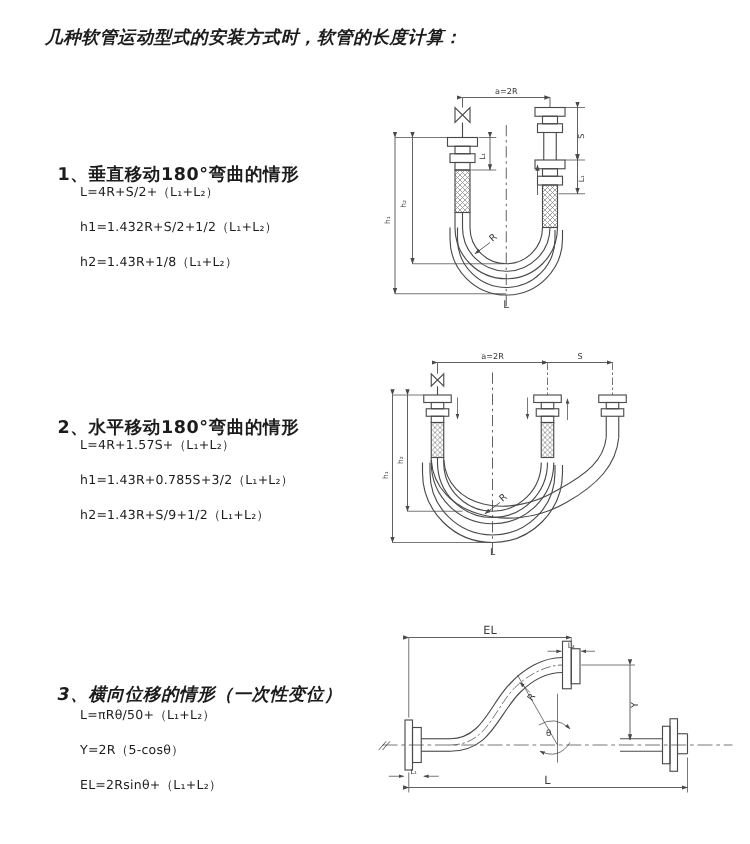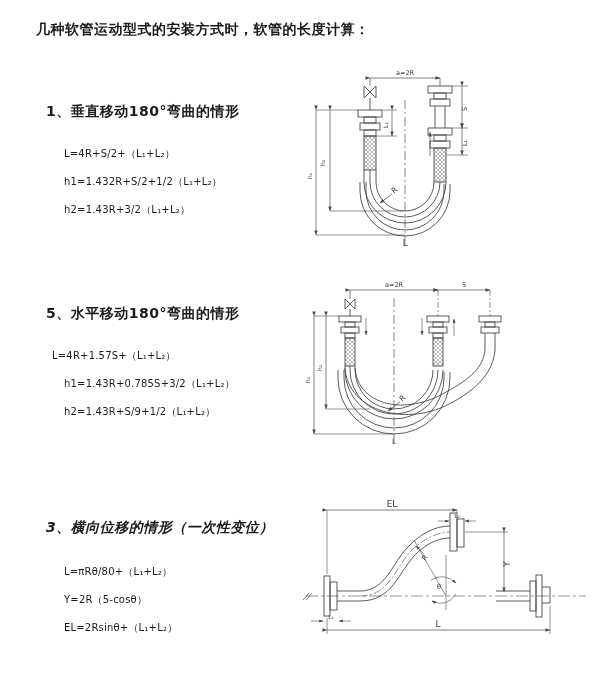--- a/index.html
+++ b/index.html
@@ -3,44 +3,44 @@
 <meta charset="utf-8">
 <style>
   html,body{margin:0;padding:0;}
   body{
     width:600px;height:675px;position:relative;background:#ffffff;
     font-family:"DejaVu Sans","Liberation Sans",sans-serif;color:#1c1c1c;
     overflow:hidden;
   }
   .abs{position:absolute;white-space:nowrap;}
   .title{font-size:14px;font-weight:700;letter-spacing:0.5px;}
-  .heading{font-size:14px;font-weight:700;letter-spacing:0.5px;}
+  .heading{font-size:14px;font-weight:700;letter-spacing:0.5px;margin-top:28px;}
   .formula{font-size:10px;font-weight:400;letter-spacing:0.2px;margin-top:16px;}
   svg{position:absolute;overflow:visible;}
   svg text{fill:#3a3a3a;font-family:"DejaVu Sans","Liberation Sans",sans-serif;}
   .dimtxt{font-size:6.5px;}
   .dimtxt-lg{font-size:9px;}
 </style>
 </head>
 <body>
 
-<div class="abs title" style="left:36px;top:21px;">几种软管运动型式的安装方式时，软管的长度计算：</div>
+<div class="abs title" style="left:36px;top:21px;font-style:italic;">几种软管运动型式的安装方式时，软管的长度计算：</div>
 
 <div class="abs heading" style="left:46px;top:103px;">1、垂直移动180°弯曲的情形</div>
 <div class="abs formula" style="left:64px;top:131px;">L=4R+S/2+（L₁+L₂）</div>
 <div class="abs formula" style="left:64px;top:159px;">h1=1.432R+S/2+1/2（L₁+L₂）</div>
-<div class="abs formula" style="left:64px;top:187px;">h2=1.43R+3/2（L₁+L₂）</div>
-
-<div class="abs heading" style="left:46px;top:305px;">5、水平移动180°弯曲的情形</div>
-<div class="abs formula" style="left:52px;top:333px;">L=4R+1.57S+（L₁+L₂）</div>
+<div class="abs formula" style="left:64px;top:187px;">h2=1.43R+1/8（L₁+L₂）</div>
+
+<div class="abs heading" style="left:46px;top:305px;">2、水平移动180°弯曲的情形</div>
+<div class="abs formula" style="left:64px;top:333px;">L=4R+1.57S+（L₁+L₂）</div>
 <div class="abs formula" style="left:64px;top:361px;">h1=1.43R+0.785S+3/2（L₁+L₂）</div>
 <div class="abs formula" style="left:64px;top:389px;">h2=1.43R+S/9+1/2（L₁+L₂）</div>
 
 <div class="abs heading" style="left:46px;top:519px;font-style:italic;">3、横向位移的情形（一次性变位）</div>
-<div class="abs formula" style="left:64px;top:549px;">L=πRθ/80+（L₁+L₂）</div>
+<div class="abs formula" style="left:64px;top:549px;">L=πRθ/50+（L₁+L₂）</div>
 <div class="abs formula" style="left:64px;top:577px;">Y=2R（5-cosθ）</div>
 <div class="abs formula" style="left:64px;top:605px;text-align:center;">EL=2Rsinθ+（L₁+L₂）</div>
 
 <svg style="left:308px;top:64px;" width="192" height="192" viewBox="0 0 192 192">
   <defs>
     <marker id="m1" markerWidth="8" markerHeight="6" refX="6.5" refY="2.5" orient="auto">
       <path d="M0,0 L7,2.5 L0,5 Z" fill="#4a4a4a"></path>
     </marker>
     <pattern id="ht1" width="4" height="4" patternUnits="userSpaceOnUse">
       <path d="M0,0 L4,4 M4,0 L0,4" stroke="#8a8a8a" stroke-width="0.6"></path>

